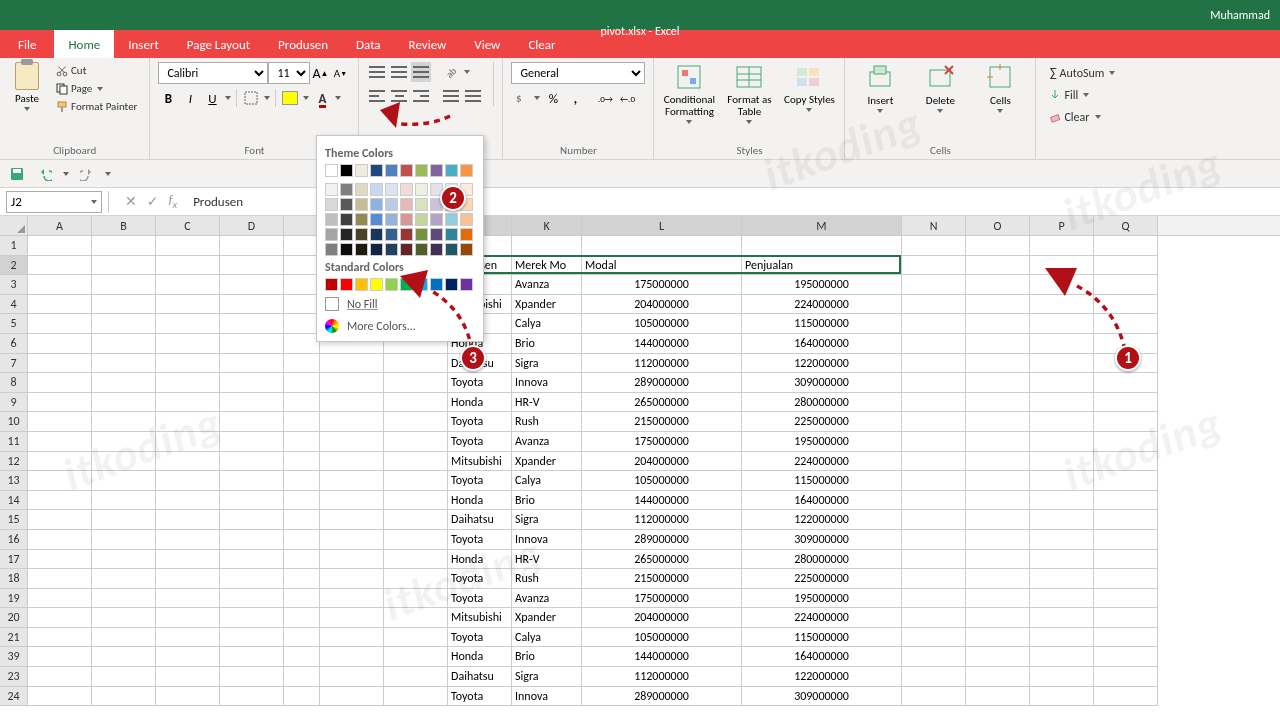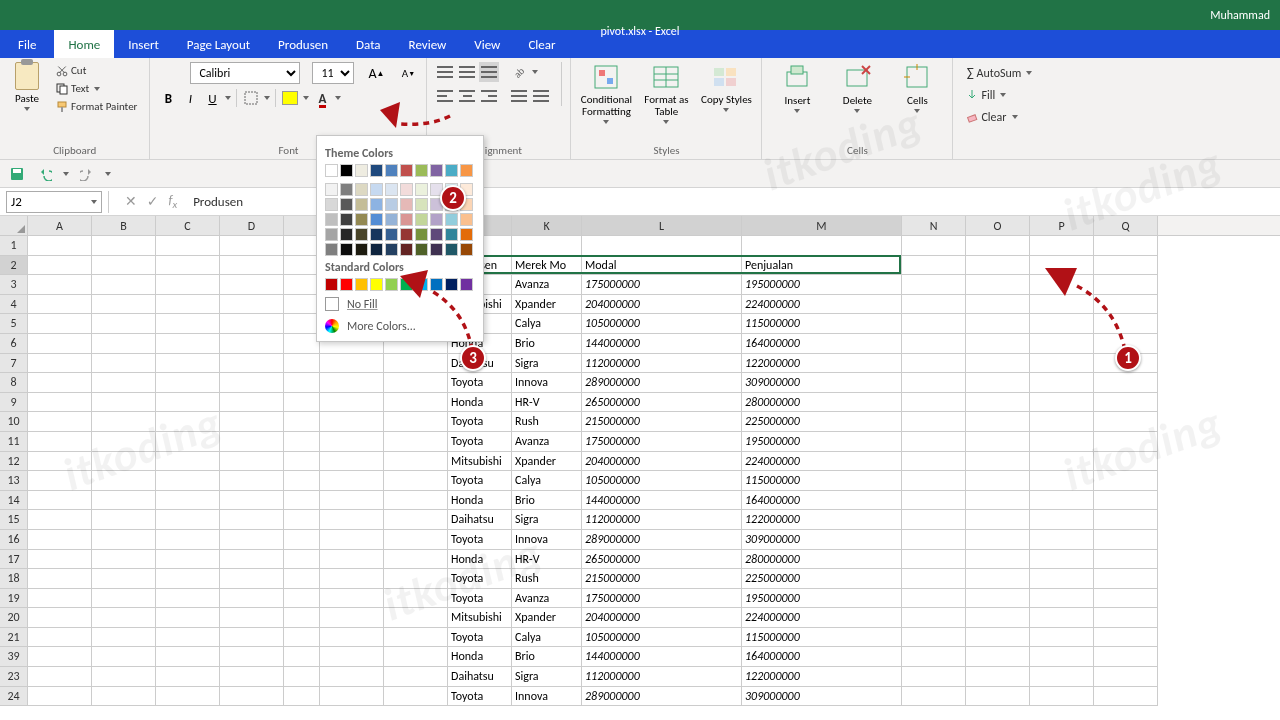--- a/index.html
+++ b/index.html
@@ -4,21 +4,21 @@
 <style>
   * { box-sizing: border-box; margin: 0; padding: 0; font-family: "Segoe UI", Calibri, sans-serif; }
   body { background: #fff; overflow: hidden; width: 1280px; height: 720px; position: relative; }
 
   
   .titlebar { background: #217346; height: 30px; color: #fff; display: flex; align-items: center; justify-content: space-between; padding: 0 10px; font-size: 12px; }
   .titlebar .title { position: absolute; left: 50%; transform: translateX(-50%); margin-top: 31px; }
   .titlebar .user { }
 
   
-  .tabs { background: #1d4ed8; display: flex; align-items: stretch; height: 28px; color: #fff; font-size: 13px; }
+  .tabs { background: #ef4444; display: flex; align-items: stretch; height: 28px; color: #fff; font-size: 13px; }
   .tab { padding: 0 14px; display: flex; align-items: center; cursor: pointer; }
   .tab.file { padding: 0 18px; }
   .tab.active { background: #fff; color: #217346; }
   .tell { display: flex; align-items: center; gap: 6px; padding: 0 10px; color: #d9ece1; }
   .bulb { width: 14px; height: 14px; border: 1.4px solid #d9ece1; border-radius: 50%; position: relative; }
   .bulb::after { content:""; position:absolute; width:2px; height:4px; background:#d9ece1; bottom:-4px; left:50%; transform:translateX(-50%); }
 
   
   .ribbon { background: #f3f2f1; border-bottom: 1px solid #d4d4d4; height: 102px; display: flex; font-size: 12px; }
   .group { border-right: 1px solid #d4d4d4; padding: 4px 8px 2px 8px; display: flex; flex-direction: column; justify-content: space-between; }
@@ -29,21 +29,21 @@
 
   
   .paste-big { width: 38px; text-align: center; display:flex; flex-direction:column; align-items:center; font-size:11px; gap:2px; }
   .clipboard-icon { width: 24px; height: 28px; background: #f7e9c1; border: 1px solid #b8a06a; position: relative; border-radius: 2px; }
   .clipboard-icon::before { content:""; position:absolute; top:-4px; left:5px; width:12px; height:6px; background:#999; border-radius:2px; }
   .clip-items { display:flex; flex-direction:column; gap:1px; }
   .clip-items .btn { font-size: 11px; padding: 1px 3px; }
   .scissors { width:12px; height:12px; }
 
   
-  .font-row1 { display:flex; gap:12px; align-items:center;margin-left:32px; }
+  .font-row1 { display:flex; gap:0; align-items:center; }
   .font-sel { height: 22px; font-size: 12px; background:#fff; border:1px solid #ababab; padding: 0 4px; }
   .font-sel.wide { width: 110px; }
   .font-sel.narrow { width: 42px; }
   .font-row2 { display:flex; gap:2px; align-items:center; margin-top:4px; }
   .sq { width:20px; height:20px; display:flex; align-items:center; justify-content:center; border:1px solid transparent; font-size:13px; }
   .sq svg { }
   .dd { width:8px; height:20px; display:flex; align-items:center; justify-content:center; }
   .caret { width:0; height:0; border-left:3px solid transparent; border-right:3px solid transparent; border-top:4px solid #666; }
 
   .fill-swatch { width:16px; height:14px; border:1px solid #999; background:#ffff00; position:relative; }
@@ -78,21 +78,21 @@
   .corner { width:28px; border-right:1px solid #ccc; background:#e6e6e6; position:relative; }
   .corner::after{ content:""; position:absolute; right:2px; bottom:2px; width:0; height:0; border-left:8px solid transparent; border-bottom:8px solid #999; }
   .ch { border-right:1px solid #ccc; text-align:center; line-height:20px; color:#333; background:#e6e6e6; }
   .ch.sel { background:#d2d2d2; }
 
   .rows { }
   .row { display:flex; height:19.6px; font-size:12px; }
   .rh { width:28px; background:#e6e6e6; border-right:1px solid #ccc; border-bottom:1px solid #ccc; text-align:center; line-height:19.6px; color:#333; }
   .rh.sel { background:#d2d2d2; }
   .cell { border-right:1px solid #ccc; border-bottom:1px solid #ccc; padding:0 3px; line-height:19.6px; overflow:hidden; white-space:nowrap; }
-  .cell.num { text-align:left;font-style:italic; }
+  .cell.num { text-align:center; }
 
   
   .sel-rect { position:absolute; border:2px solid #217346; pointer-events:none; }
 
   
   .color-dd { position:absolute; left:316px; top:135px; width:168px; background:#fff; border:1px solid #c6c6c6; box-shadow:2px 2px 6px rgba(0,0,0,.2); padding:6px 8px 4px 8px; font-size:12px; z-index:10; }
   .color-dd .section-title { color:#666; font-weight:600; margin:4px 0; font-size:12px; }
   .swatch-row { display:flex; gap:2px; margin-bottom:2px; }
   .sw { width:13px; height:13px; border:1px solid #ccc; cursor:pointer; }
   .dd-item { display:flex; align-items:center; gap:8px; padding:4px 0; color:#555; cursor:pointer; }
@@ -144,21 +144,21 @@
               <line x1="3" y1="2" x2="11" y2="10" stroke="#333"></line>
               <line x1="13" y1="2" x2="5" y2="10" stroke="#333"></line>
             </svg>
             <span>Cut</span>
           </button>
         <button class="btn">
             <svg width="12" height="12">
               <rect x="1" y="1" width="7" height="8" fill="none" stroke="#333"></rect>
               <rect x="4" y="3" width="7" height="8" fill="#fff" stroke="#333"></rect>
             </svg>
-            <span>Text</span>
+            <span>Page</span>
             <span class="caret" style="margin-left:2px"></span>
           </button>
         <button class="btn">
             <svg width="12" height="12">
               <rect x="2" y="1" width="8" height="5" fill="#f7c873" stroke="#b8893a"></rect>
               <rect x="5" y="6" width="2" height="5" fill="#999"></rect>
             </svg>
             <span>Format Painter</span>
           </button>
       </div>
@@ -288,20 +288,43 @@
                 <span></span>
               </div>
             </div>
         </div>
       </div>
       <div style="width:1px;background:#ccc"></div>
     </div>
     <div class="group-label">Alignment</div>
   </div>
 
+  <div class="group">
+    <div style="display:flex; flex-direction:column; gap:4px;">
+      <select class="font-sel" style="width:134px"><option>General</option></select>
+      <div style="display:flex; gap:2px;">
+        <div class="sq">
+            <svg width="14" height="14">
+              <text x="2" y="11" font-size="11" fill="#666">$</text>
+            </svg>
+          </div>
+        <div class="dd">
+            <span class="caret"></span>
+          </div>
+        <div class="sq">%</div>
+        <div class="sq">
+            <b>,</b>
+          </div>
+        <div style="width:6px"></div>
+        <div class="sq" style="font-size:9px">.0→</div>
+        <div class="sq" style="font-size:9px">←.0</div>
+      </div>
+    </div>
+    <div class="group-label">Number</div>
+  </div>
 
   <div class="group">
     <div class="group-body">
       <div class="vbtn">
         <svg class="vico">
             <rect x="4" y="4" width="22" height="22" fill="none" stroke="#4a7"></rect>
             <rect x="8" y="8" width="6" height="6" fill="#e77"></rect>
             <rect x="16" y="16" width="6" height="6" fill="#7ae"></rect>
           </svg>
         <span style="line-height:1.1">Conditional Formatting</span>

